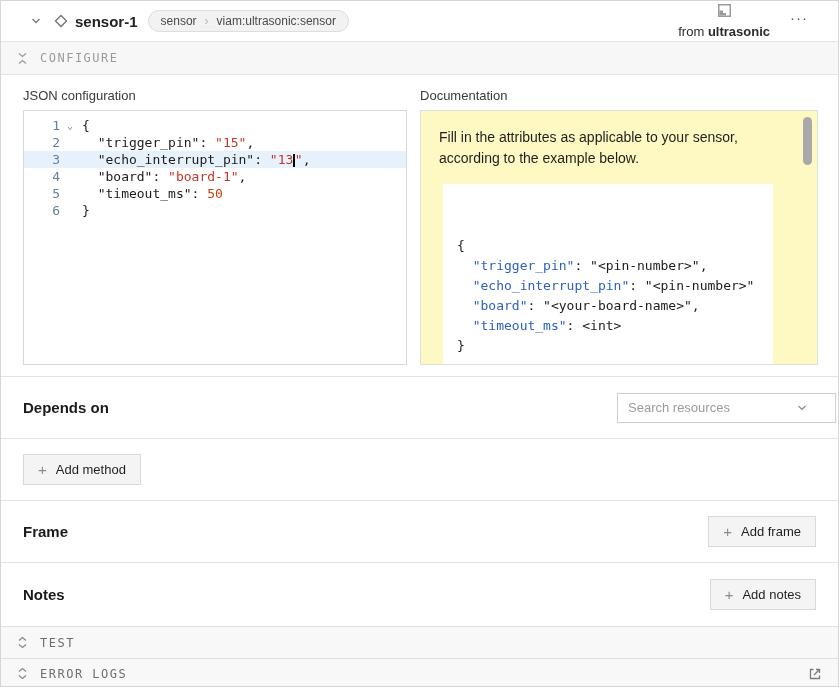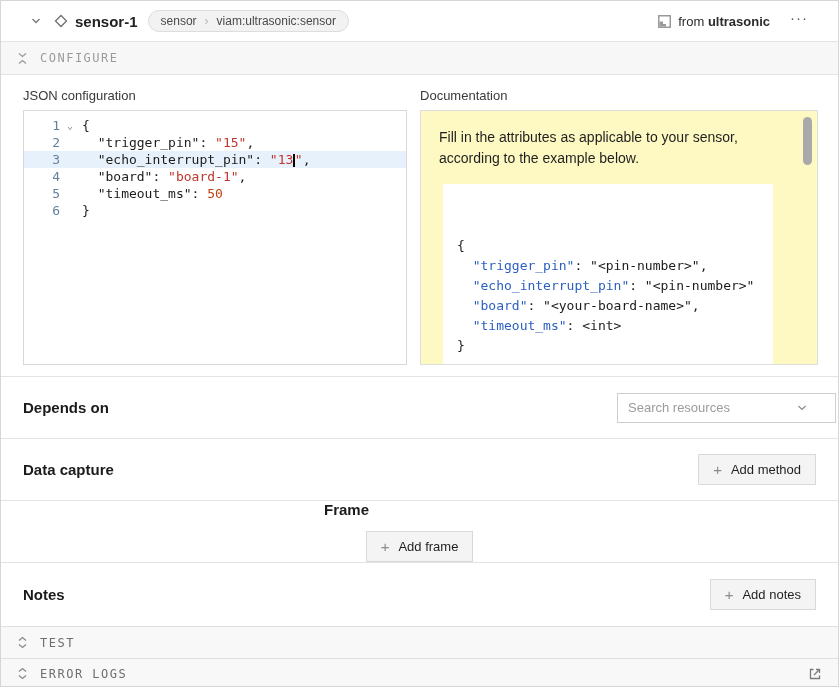--- a/index.html
+++ b/index.html
@@ -17,21 +17,21 @@
   .hdr .chev { width:18px; height:18px; display:flex; align-items:center; justify-content:center; cursor:pointer; }
   .hdr .diamond { width:20px; height:20px; display:flex; align-items:center; justify-content:center; margin:0 4px 0 6px; }
   .hdr-title { font-size:15px; font-weight:bold; color:#222; margin-right:10px; }
   .badge {
     display:flex; align-items:center; gap:8px; background:#f2f2f2;
     border:1px solid #ddd; border-radius:20px; padding:3px 12px;
     font-size:12px; color:#4a4a4a;
   }
   .badge .sep { color:#b5b5b5; font-size:12px; }
   .hdr-right { margin-left:auto; display:flex; align-items:center; gap:10px; }
-  .from-module { display:flex; align-items:center; gap:7px; font-size:13px; color:#2b2b2b; cursor:pointer; }
+  .from-module { display:flex; align-items:center; gap:7px; font-size:13px; color:#2b2b2b; cursor:pointer;flex-direction:column; }
   .from-module b { font-weight:bold; }
   .ellipsis { font-size:15px; color:#555; letter-spacing:1px; padding:0 4px 6px 10px; cursor:pointer; line-height:10px; }
   
   .secbar {
     display:flex; align-items:center; gap:12px; padding:0 16px;
     font-family:"DejaVu Sans Mono", monospace; font-size:12px; letter-spacing:1.5px;
     cursor:pointer;
   }
   .secbar.configure { height:33px; background:#f7f7f7; border-bottom:1px solid #e3e3e3; color:#9a9a9a; }
   .secbar.bottom { height:30px; background:#f8f8f8; border-top:1px solid #e0e0e0; color:#6e6e6e; }
@@ -70,21 +70,21 @@
   }
   .doccode .tok-plain { color:#1c1c1c; }
   .doccode .tok-key { color:#2b5fc0; }
   .vscroll-track { position:absolute; top:3px; right:3px; width:11px; height:246px; }
   .vscroll-thumb { width:9px; height:48px; margin-top:3px; border-radius:5px; background:#a9a9a9; }
   
   .row { display:flex; align-items:center; border-top:1px solid #e3e3e3; padding:0 22px; background:#fff;justify-content:space-between; }
   .row-label { width:191px; font-size:15px; font-weight:bold; color:#1b1b1b; }
   .row.depends { height:62px; }
   .row.capture { height:62px; }
-  .row.frame { height:62px;flex-direction:column; }
+  .row.frame { height:62px; }
   .row.notes { height:64px; }
   .search-wrap { position:relative; width:199px; }
   .search-input {
     width:219px; height:30px; border:1px solid #cfcfcf; background:#fff;
     font-family:"Liberation Sans", sans-serif; font-size:13px; color:#333;
     padding:0 26px 0 10px; outline:none;
   }
   .search-input::placeholder { color:#9b9b9b; }
   .search-chev { position:absolute; right:8px; top:9px; pointer-events:none; }
   .add-btn {
@@ -178,21 +178,20 @@
       <input class="search-input" type="text" placeholder="Search resources" style="">
       <span class="search-chev">
         <svg width="12" height="12" viewBox="0 0 12 12">
             <path d="M2.5 4 L6 7.5 L9.5 4" fill="none" stroke="#8a8a8a" stroke-width="1.2"></path>
           </svg>
       </span>
     </div>
   </div>
 
   <div class="row capture">
-    <div class="row-label">Data capture</div>
     <button class="add-btn">
       <span class="plus">+</span>
       <span>Add method</span>
     </button>
   </div>
 
   <div class="row frame">
     <div class="row-label">Frame</div>
     <button class="add-btn">
       <span class="plus">+</span>

